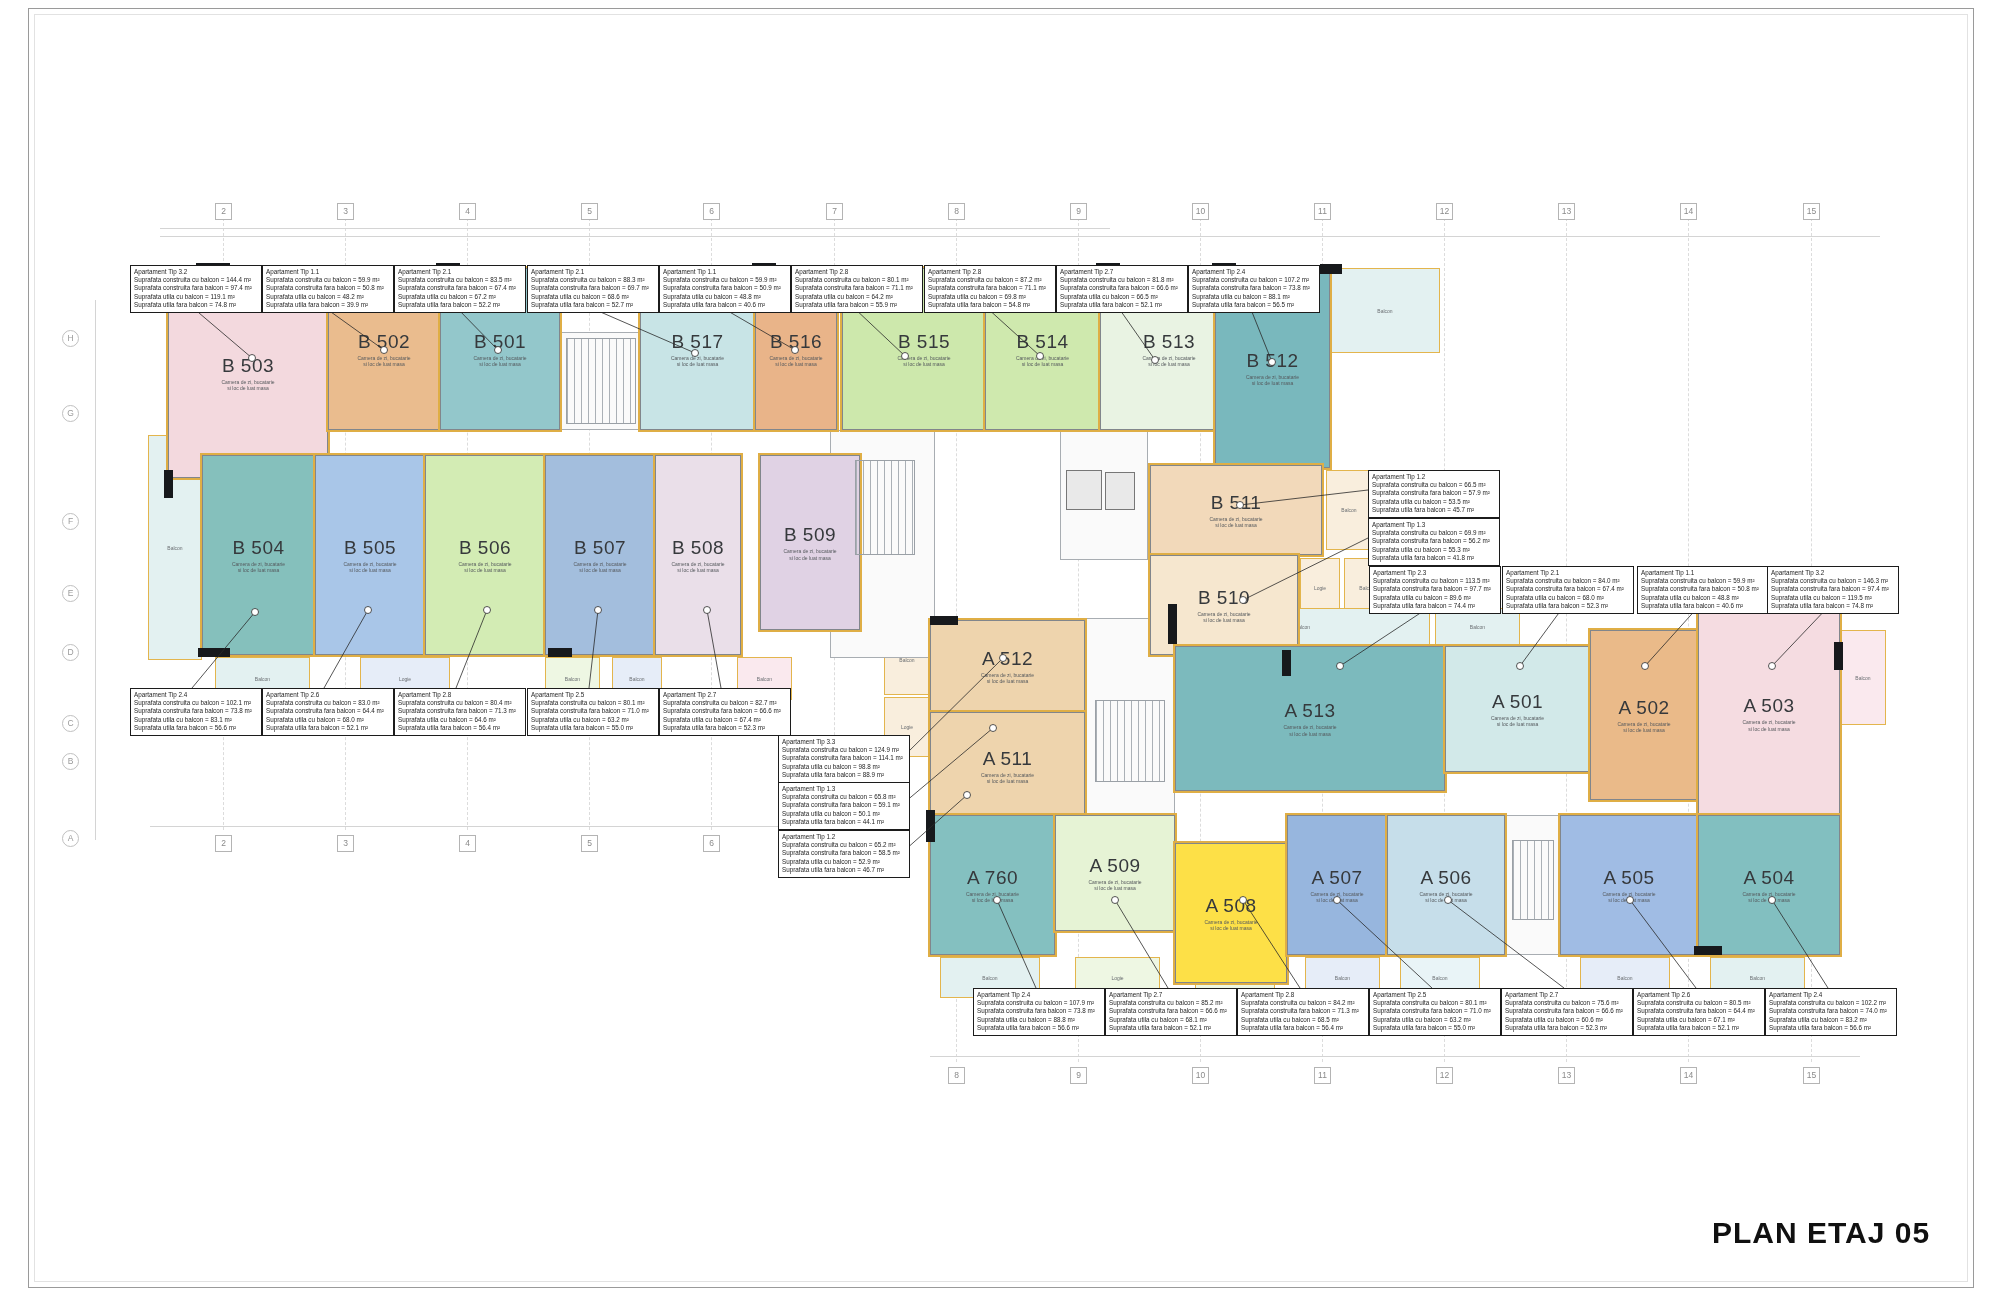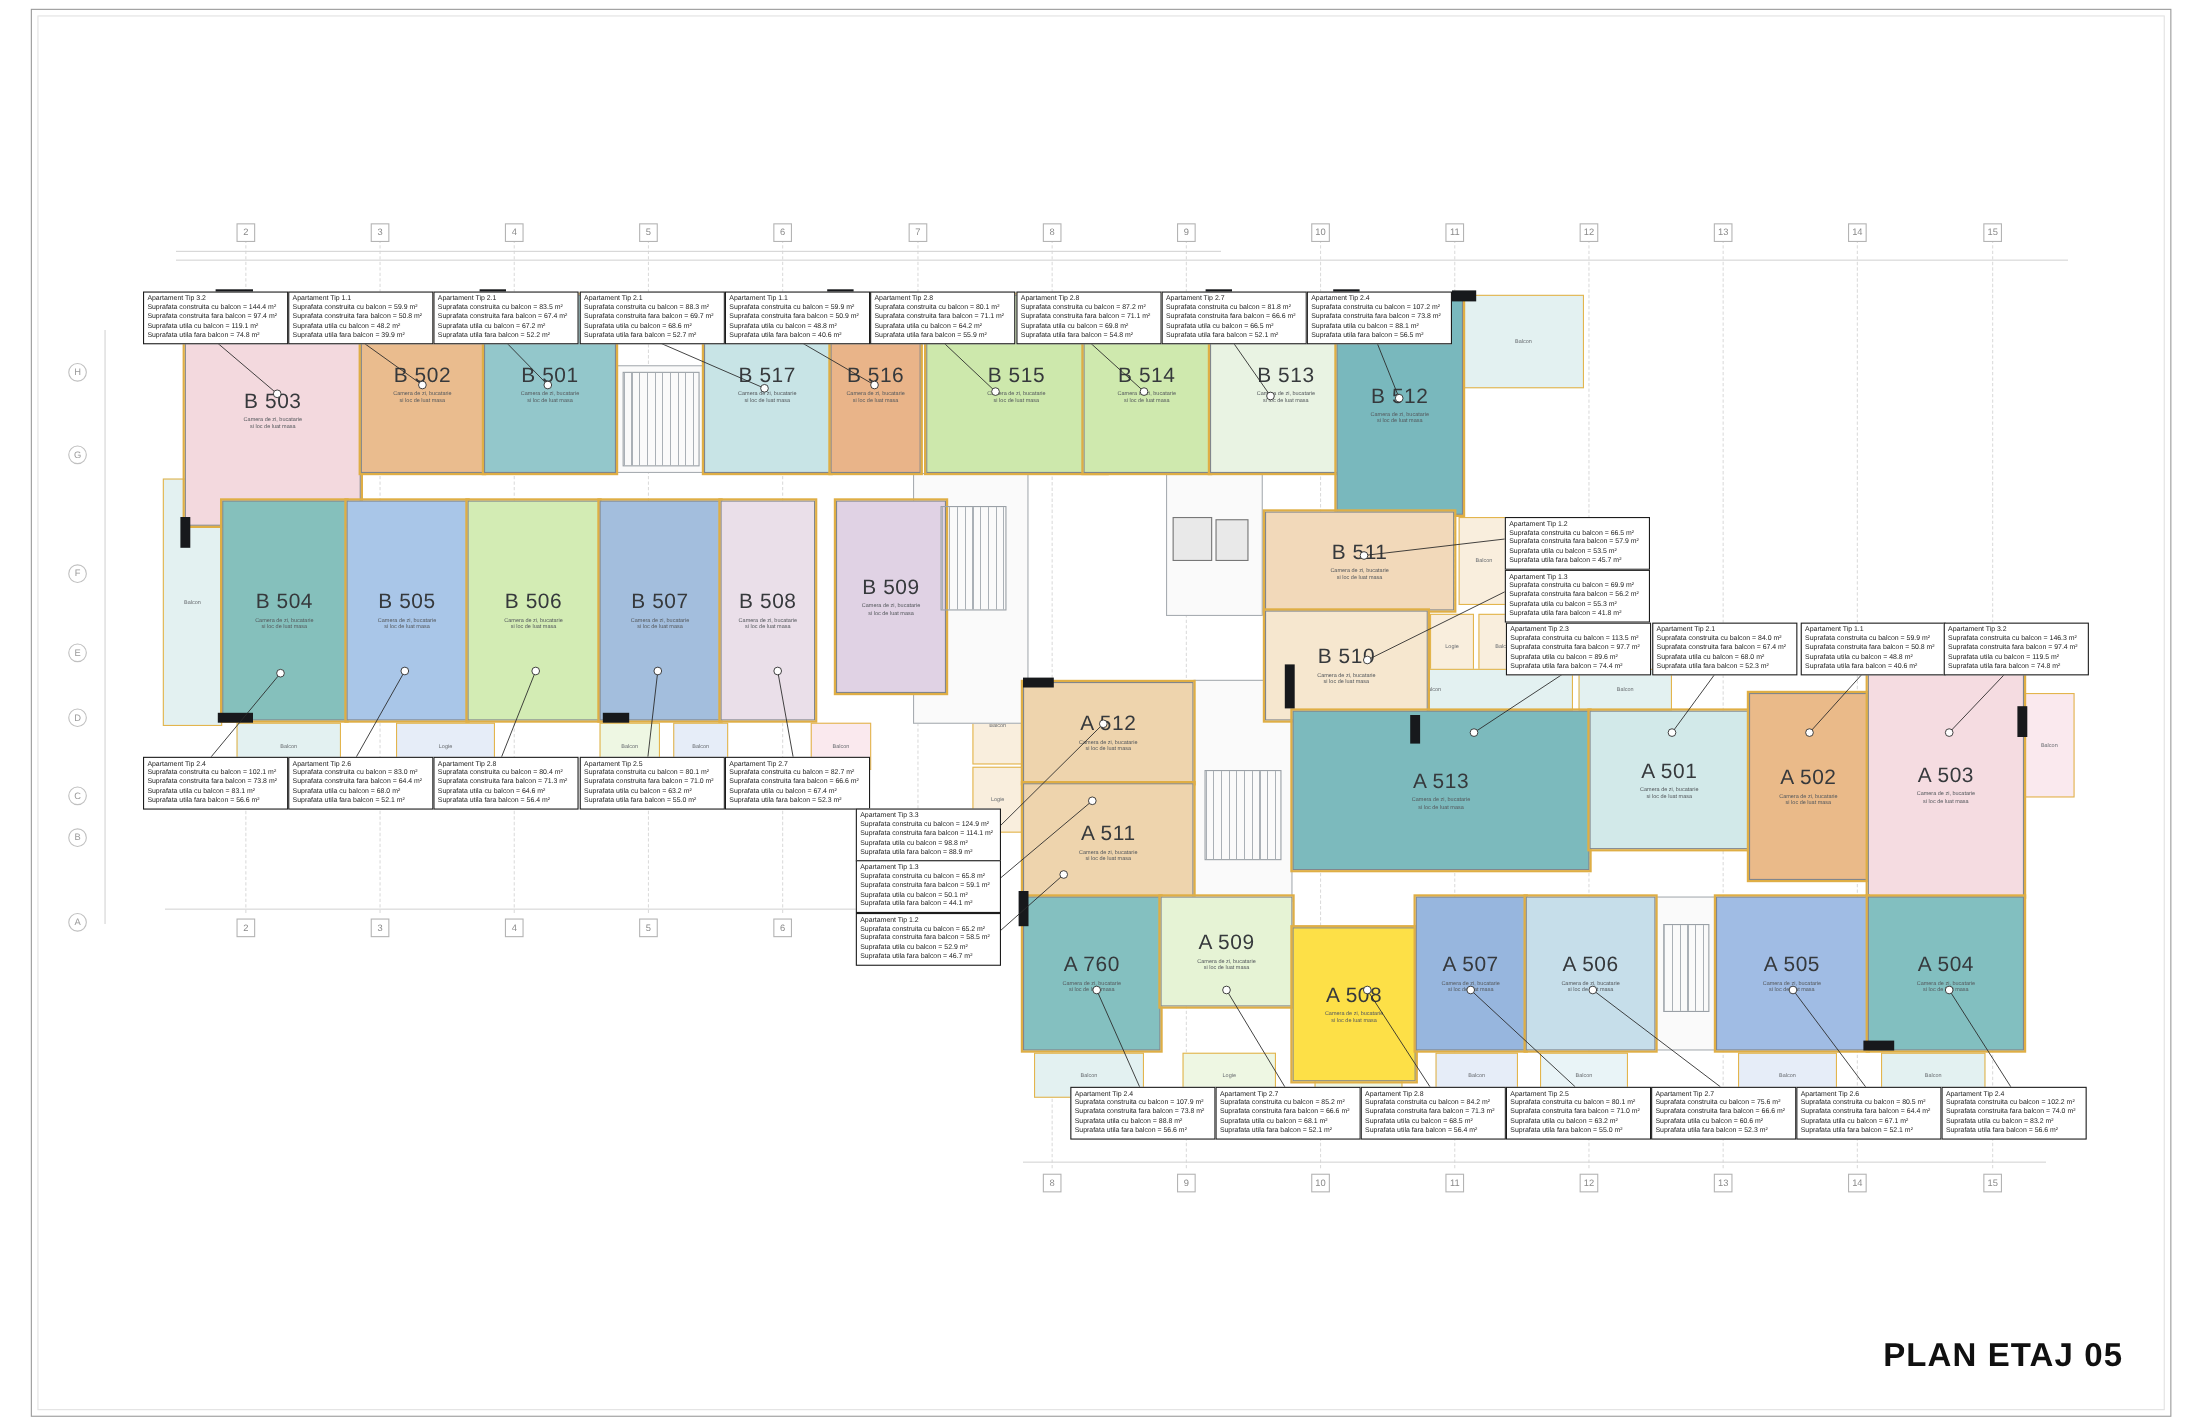--- a/index.html
+++ b/index.html
@@ -220,21 +220,21 @@
   <div class="unit" style="left:1698px;top:612px;width:142px;height:203px;background:#f5dce1">
     <div class="ulabel">A 503</div>
     <div class="ucap">Camera de zi, bucatarie
 si loc de luat masa</div>
   </div>
   <div class="unit" style="left:930px;top:815px;width:125px;height:140px;background:#84c0c0">
     <div class="ulabel">A 760</div>
     <div class="ucap">Camera de zi, bucatarie
 si loc de luat masa</div>
   </div>
-  <div class="unit" style="left:1055px;top:815px;width:120px;height:100px;background:#e6f3d5">
+  <div class="unit" style="left:1055px;top:815px;width:120px;height:116px;background:#e6f3d5">
     <div class="ulabel">A 509</div>
     <div class="ucap">Camera de zi, bucatarie
 si loc de luat masa</div>
   </div>
   <div class="unit" style="left:1175px;top:843px;width:112px;height:140px;background:#fde047">
     <div class="ulabel">A 508</div>
     <div class="ucap">Camera de zi, bucatarie
 si loc de luat masa</div>
   </div>
   <div class="unit" style="left:1287px;top:815px;width:100px;height:140px;background:#97b6de">

